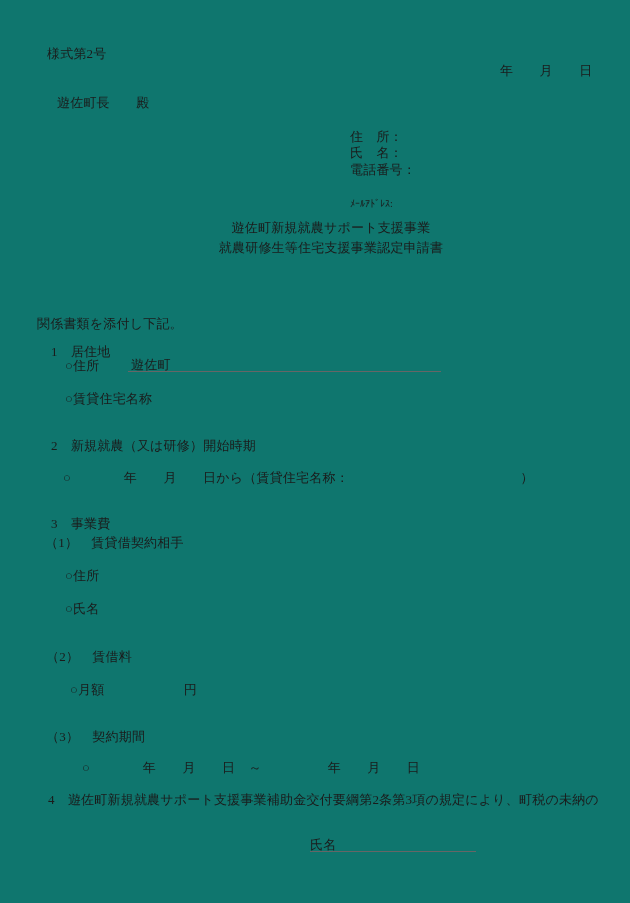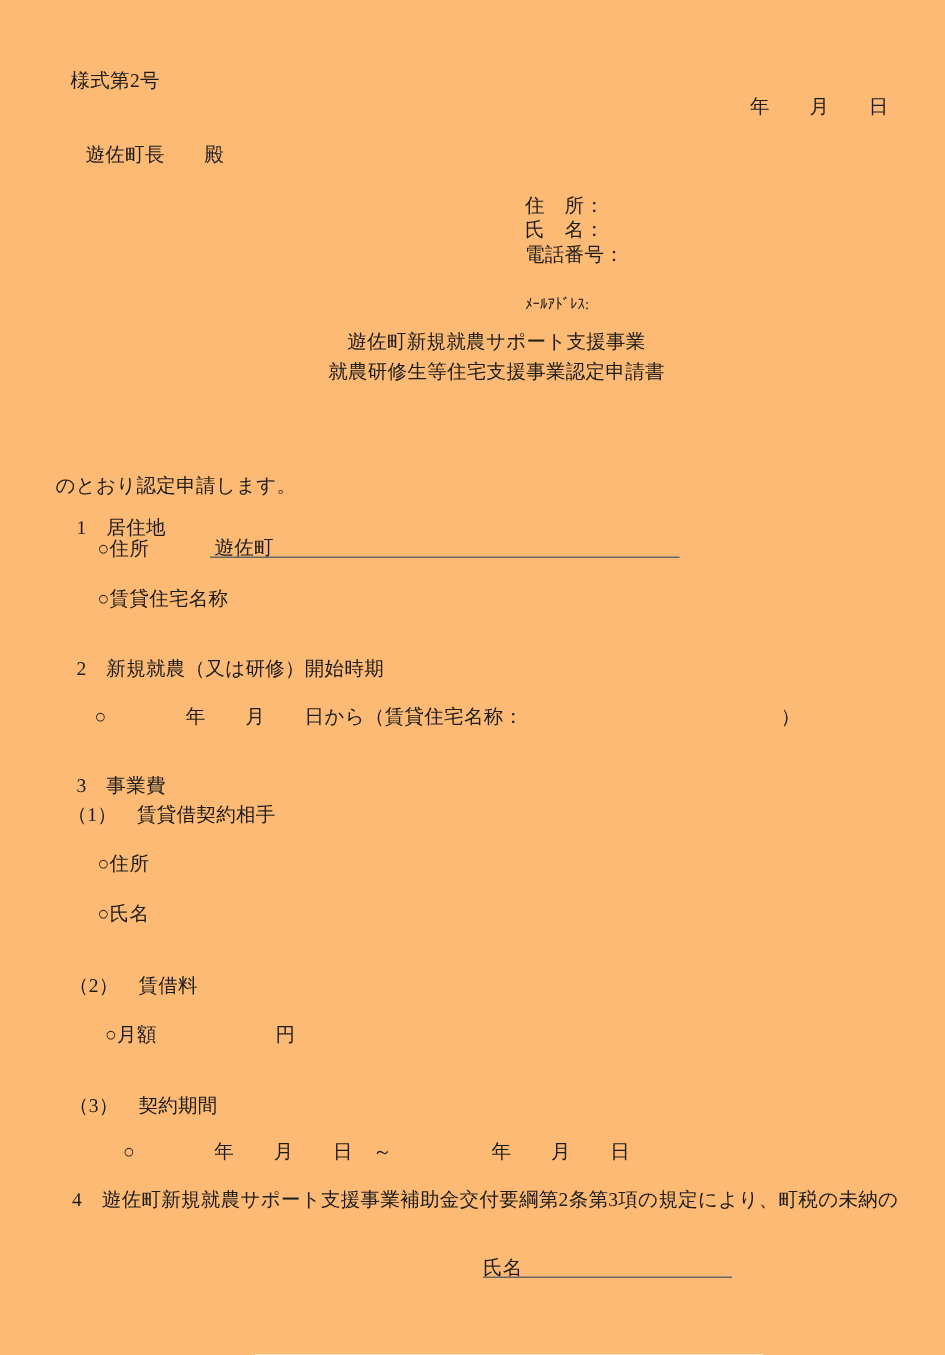--- a/index.html
+++ b/index.html
@@ -4,21 +4,21 @@
 <style>
   html, body {
     margin: 0;
     padding: 0;
     background: #ffffff;
   }
   .page {
     position: relative;
     width: 630px;
     height: 903px;
-    background: #fdba74;
+    background: #0f766e;
     font-family: "Liberation Serif", "DejaVu Serif", serif;
     color: #1b1b1b;
     overflow: hidden;
   }
   .ln {
     position: absolute;
     white-space: pre;
     font-size: 13px;
     line-height: 15px;
     letter-spacing: 0.2px;
@@ -39,21 +39,20 @@
     white-space: pre;
     letter-spacing: 0.2px;
   }
   .ufield {
     position: absolute;
     border-bottom: 1px solid #666;
     font-size: 13px;
     line-height: 14px;
     white-space: pre;
     letter-spacing: 0.2px;
-    margin-left: 12px;
   }
 </style>
 </head>
 <body>
 
 <div class="page">
 
   <div class="ln" style="left:47px; top:46px;">様式第2号</div>
 
   <div class="ln" style="left:500px; top:63px;">年　　月　　日</div>
@@ -62,21 +61,21 @@
 
   <div class="ln" style="left:350px; top:129px;">住　所：</div>
   <div class="ln" style="left:350px; top:145px;">氏　名：</div>
   <div class="ln" style="left:350px; top:162px;">電話番号：</div>
   <div class="ln small" style="left:350px; top:196px;">ﾒｰﾙｱﾄﾞﾚｽ:</div>
 
   <div class="ln center" style="top:220px;">遊佐町新規就農サポート支援事業</div>
   <div class="ln center" style="top:240px;">就農研修生等住宅支援事業認定申請書</div>
 
   <div class="para" style="left:37px; top:276px;">
-    <div>のとおり認定申請します。</div>
+    <div>関係書類を添付し下記。</div>
   </div>
 
   <div class="ln" style="left:51px; top:344px;">1　居住地</div>
   <div class="ln" style="left:65px; top:358px;">○住所</div>
   <div class="ufield" style="left:128px; top:358px; width:310px; height:13px; padding-left:3px;">遊佐町</div>
   <div class="ln" style="left:65px; top:391px;">○賃貸住宅名称</div>
 
   <div class="ln" style="left:51px; top:438px;">2　新規就農（又は研修）開始時期</div>
   <div class="ln" style="left:63px; top:470px;">○　　　　年　　月　　日から（賃貸住宅名称：　　　　　　　　　　　　　）</div>
 

